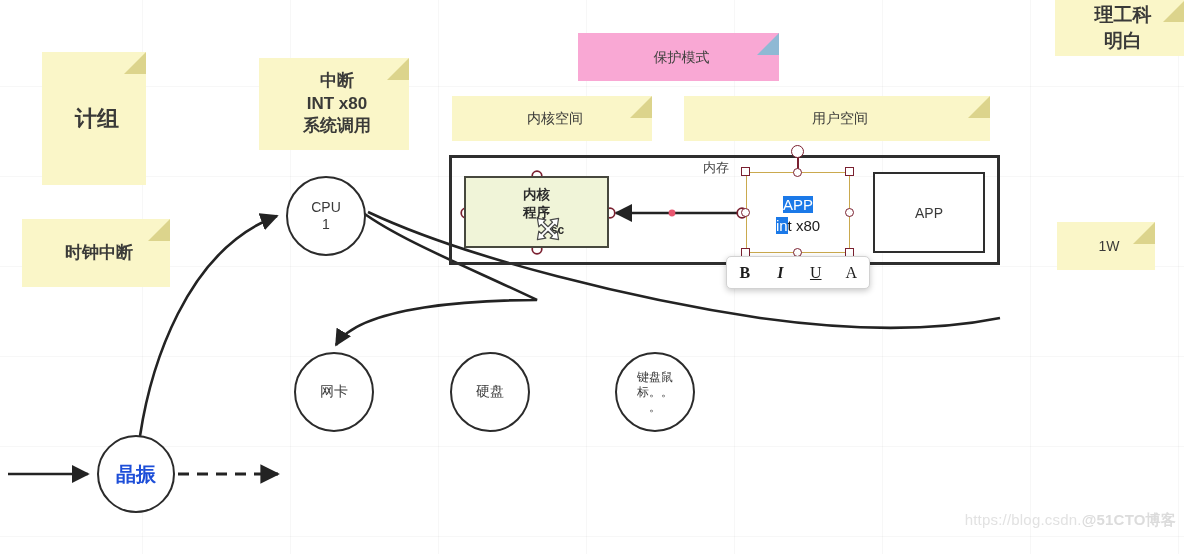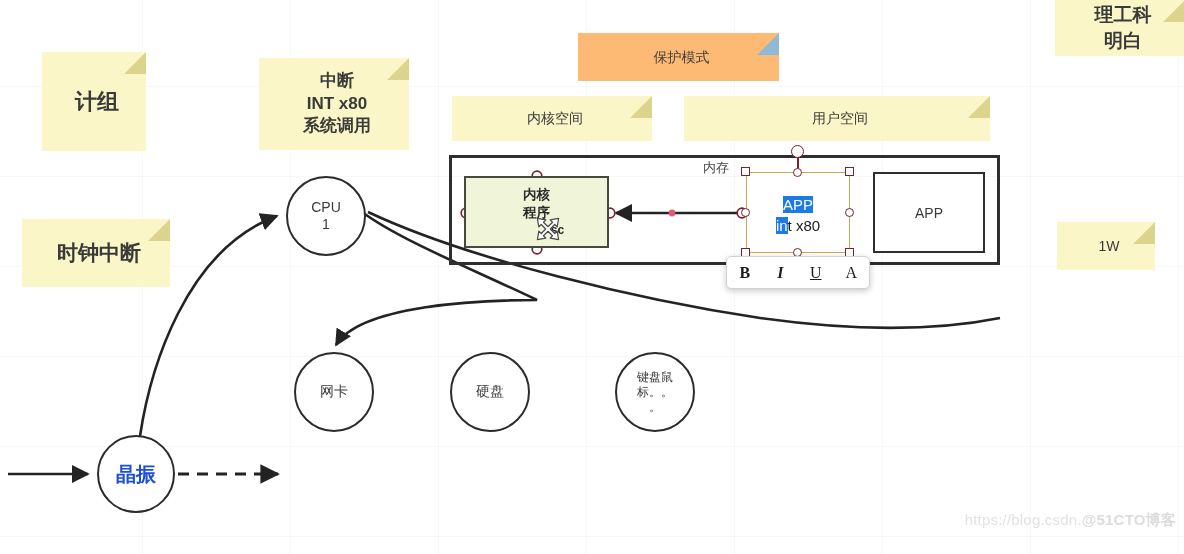--- a/index.html
+++ b/index.html
@@ -54,21 +54,21 @@
   .note .fold {
     position: absolute;
     top: 0;
     right: 0;
     width: 0;
     height: 0;
     border-style: solid;
     border-width: 0 0 22px 22px;
     border-color: transparent transparent #dcd48c transparent;
   }
-  .note.blue { background: #fdba74; color: #41413f; }
+  .note.blue { background: #f9a8d4; color: #41413f; }
   .note.blue .fold { border-color: transparent transparent #8fb9d4 transparent; }
   .note .txt { position: relative; z-index: 2; padding: 0 4px; }
   .note.bold .txt { font-weight: bold; }
 
   
   .box {
     position: absolute;
     box-sizing: border-box;
     border: 2.5px solid #2e2e2e;
     background: #ffffff;
@@ -216,26 +216,26 @@
     <line x1="742" y1="213" x2="616" y2="213" stroke="#232323" stroke-width="2.6" marker-end="url(#ah)"></line>
     <circle cx="672" cy="213" r="3.4" fill="#e8566f"></circle>
     <circle cx="610" cy="213" r="4.8" fill="#ffffff" stroke="#7a2030" stroke-width="1.7"></circle>
     <circle cx="742" cy="213" r="4.8" fill="#ffffff" stroke="#7a2030" stroke-width="1.7"></circle>
 
     <circle cx="466" cy="213" r="4.8" fill="#ffffff" stroke="#7a2030" stroke-width="1.7"></circle>
     <circle cx="537" cy="176" r="4.8" fill="#ffffff" stroke="#7a2030" stroke-width="1.7"></circle>
     <circle cx="537" cy="249" r="4.8" fill="#ffffff" stroke="#7a2030" stroke-width="1.7"></circle>
   </svg>
 
-  <div class="note bold" style="left:42px; top:52px; width:104px; height:99px; font-size:22px;">
+  <div class="note bold" style="left:42px; top:52px; width:104px; height:133px; font-size:22px;">
     <div class="fold"></div>
     <span class="txt">计组</span>
   </div>
 
-  <div class="note bold" style="left:22px; top:219px; width:148px; height:68px; font-size:21px;">
+  <div class="note bold" style="left:22px; top:219px; width:148px; height:68px; font-size:17px;">
     <div class="fold"></div>
     <span class="txt">时钟中断</span>
   </div>
 
   <div class="note bold" style="left:259px; top:58px; width:150px; height:92px; font-size:17px;">
     <div class="fold"></div>
     <span class="txt">中断
 INT x80
 系统调用</span>
   </div>

